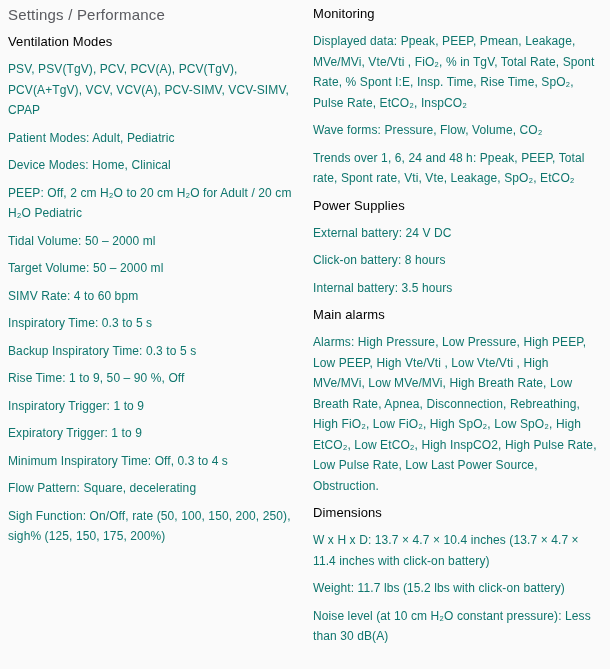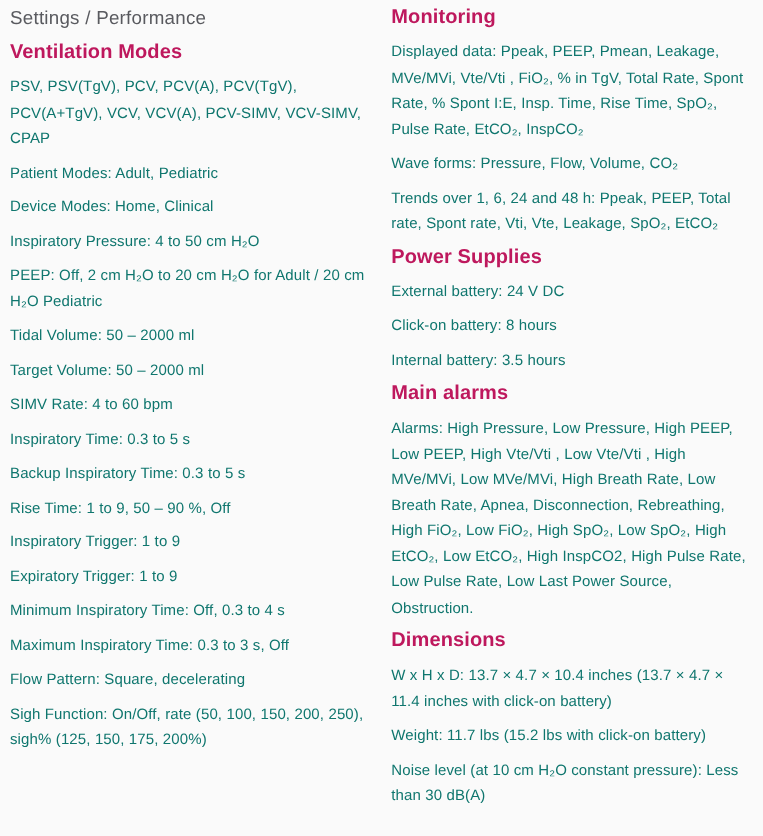--- a/index.html
+++ b/index.html
@@ -24,23 +24,23 @@
   }
   h1.page-title {
     font-size: 15px;
     font-weight: 400;
     color: #595a5f;
     margin: 0 0 6px 0;
     line-height: 22px;
     letter-spacing: 0.2px;
   }
   h2.section-heading {
-    font-size: 16px;
-    font-weight: 700;
-    color: #be185d;
+    font-size: 13px;
+    font-weight: 400;
+    color: #000000;
     margin: 0 0 7px 0;
     line-height: 20px;
     letter-spacing: 0.1px;
   }
   p.spec {
     font-size: 12px;
     font-weight: 400;
     color: #0f766e;
     line-height: 20.5px;
     margin: 0 0 7px 0;
@@ -53,32 +53,30 @@
 <div class="page">
 
   <div class="col">
     <h1 class="page-title">Settings / Performance</h1>
 
     <h2 class="section-heading">Ventilation Modes</h2>
 
     <p class="spec">PSV, PSV(TgV), PCV, PCV(A), PCV(TgV), PCV(A+TgV), VCV, VCV(A), PCV-SIMV, VCV-SIMV, CPAP</p>
     <p class="spec">Patient Modes: Adult, Pediatric</p>
     <p class="spec">Device Modes: Home, Clinical</p>
-    <p class="spec">Inspiratory Pressure: 4 to 50 cm H₂O</p>
     <p class="spec">PEEP: Off, 2 cm H₂O to 20 cm H₂O for Adult / 20 cm H₂O Pediatric</p>
     <p class="spec">Tidal Volume: 50 – 2000 ml</p>
     <p class="spec">Target Volume: 50 – 2000 ml</p>
     <p class="spec">SIMV Rate: 4 to 60 bpm</p>
     <p class="spec">Inspiratory Time: 0.3 to 5 s</p>
     <p class="spec">Backup Inspiratory Time: 0.3 to 5 s</p>
     <p class="spec">Rise Time: 1 to 9, 50 – 90 %, Off</p>
     <p class="spec">Inspiratory Trigger: 1 to 9</p>
     <p class="spec">Expiratory Trigger: 1 to 9</p>
     <p class="spec">Minimum Inspiratory Time: Off, 0.3 to 4 s</p>
-    <p class="spec">Maximum Inspiratory Time: 0.3 to 3 s, Off</p>
     <p class="spec">Flow Pattern: Square, decelerating</p>
     <p class="spec">Sigh Function: On/Off, rate (50, 100, 150, 200, 250), sigh% (125, 150, 175, 200%)</p>
   </div>
 
   <div class="col">
 
     <h2 class="section-heading">Monitoring</h2>
     <p class="spec">Displayed data: Ppeak, PEEP, Pmean, Leakage, MVe/MVi, Vte/Vti , FiO₂, % in TgV, Total Rate, Spont Rate, % Spont I:E, Insp. Time, Rise Time, SpO₂, Pulse Rate, EtCO₂, InspCO₂</p>
     <p class="spec">Wave forms: Pressure, Flow, Volume, CO₂</p>
     <p class="spec">Trends over 1, 6, 24 and 48 h: Ppeak, PEEP, Total rate, Spont rate, Vti, Vte, Leakage, SpO₂, EtCO₂</p>

